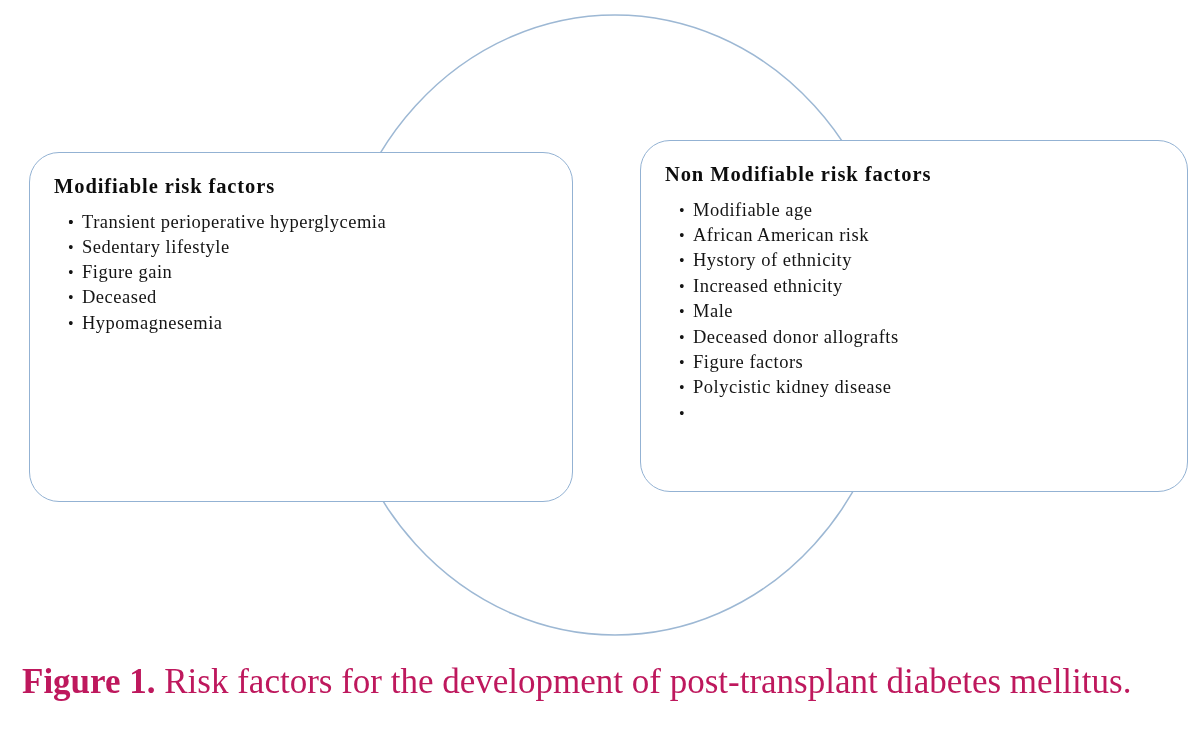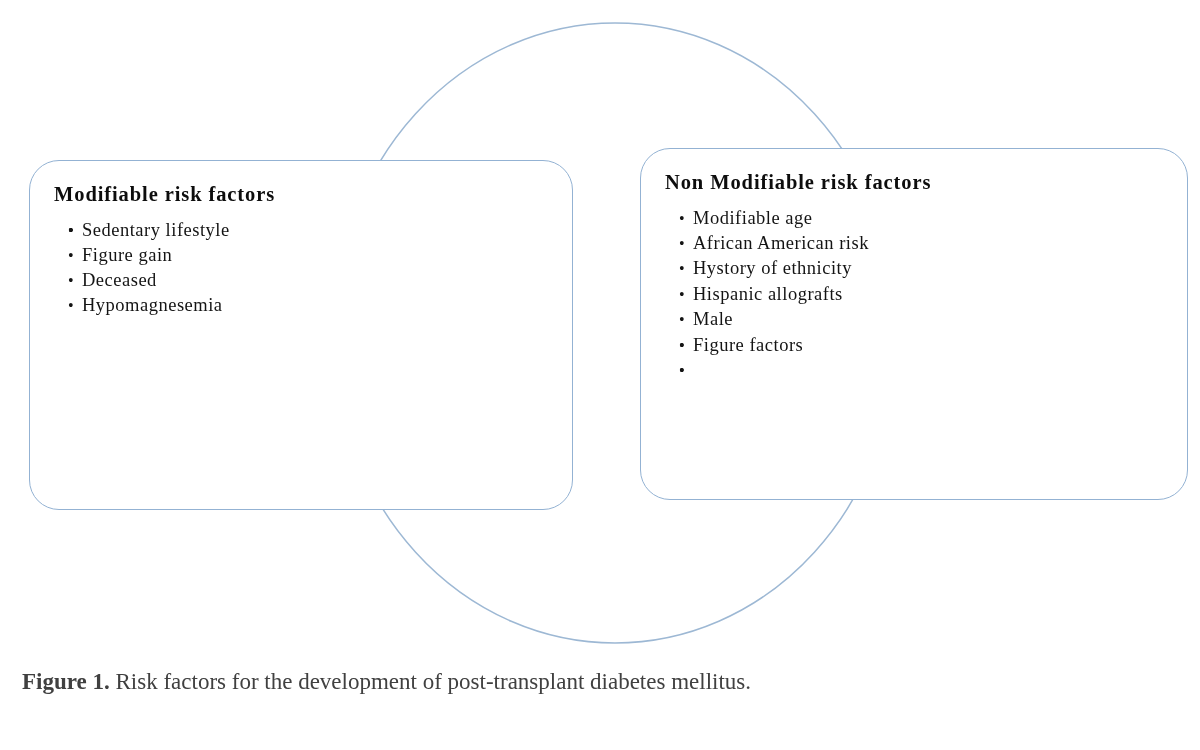--- a/index.html
+++ b/index.html
@@ -17,21 +17,20 @@
     color: #111111;
     -webkit-font-smoothing: antialiased;
   }
 
   #figure-stage {
     position: absolute;
     left: 0;
     top: 0;
     width: 1096px;
     height: 655px;
-    margin-top: 8px;
   }
 
   
   #venn-layer {
     position: absolute;
     left: 0;
     top: 0;
     width: 1200px;
     height: 655px;
     z-index: 1;
@@ -103,23 +102,23 @@
   #non-modifiable-card .factor-list li {
     line-height: 25.4px;
   }
 
   
   #figure-caption {
     position: absolute;
     left: 22px;
     top: 662px;
     width: 1168px;
-    font-size: 23px;
+    font-size: 35px;
     line-height: 40px;
-    color: #404040;
+    color: #be185d;
     white-space: nowrap;
   }
   #figure-caption .caption-label {
     font-weight: bold;
   }
 </style>
 </head>
 <body>
 
 <div id="figure-stage">
@@ -130,20 +129,21 @@
 
   <div class="factor-card" id="modifiable-card">
     <div class="card-inner">
       <div class="card-title">Modifiable  risk  factors</div>
       <ul class="factor-list">
         <li>
           <span class="bullet-glyph">•</span>
         </li>
         <li>
           <span class="bullet-glyph">•</span>
+          <span>Transient  perioperative  hyperglycemia</span>
         </li>
         <li>
           <span class="bullet-glyph">•</span>
           <span>Sedentary lifestyle</span>
         </li>
         <li>
           <span class="bullet-glyph">•</span>
           <span>Figure gain</span>
         </li>
         <li>
@@ -169,35 +169,37 @@
         <li>
           <span class="bullet-glyph">•</span>
           <span>African  American  risk</span>
         </li>
         <li>
           <span class="bullet-glyph">•</span>
           <span>Hystory of ethnicity</span>
         </li>
         <li>
           <span class="bullet-glyph">•</span>
-          <span>Hispanic allografts</span>
+          <span>Increased ethnicity</span>
         </li>
         <li>
           <span class="bullet-glyph">•</span>
           <span>Male</span>
         </li>
         <li>
           <span class="bullet-glyph">•</span>
+          <span>Deceased donor allografts</span>
         </li>
         <li>
           <span class="bullet-glyph">•</span>
           <span>Figure  factors</span>
         </li>
         <li>
           <span class="bullet-glyph">•</span>
+          <span>Polycistic kidney  disease</span>
         </li>
         <li>
           <span class="bullet-glyph">•</span>
         </li>
       </ul>
     </div>
   </div>
 
 </div>
 

